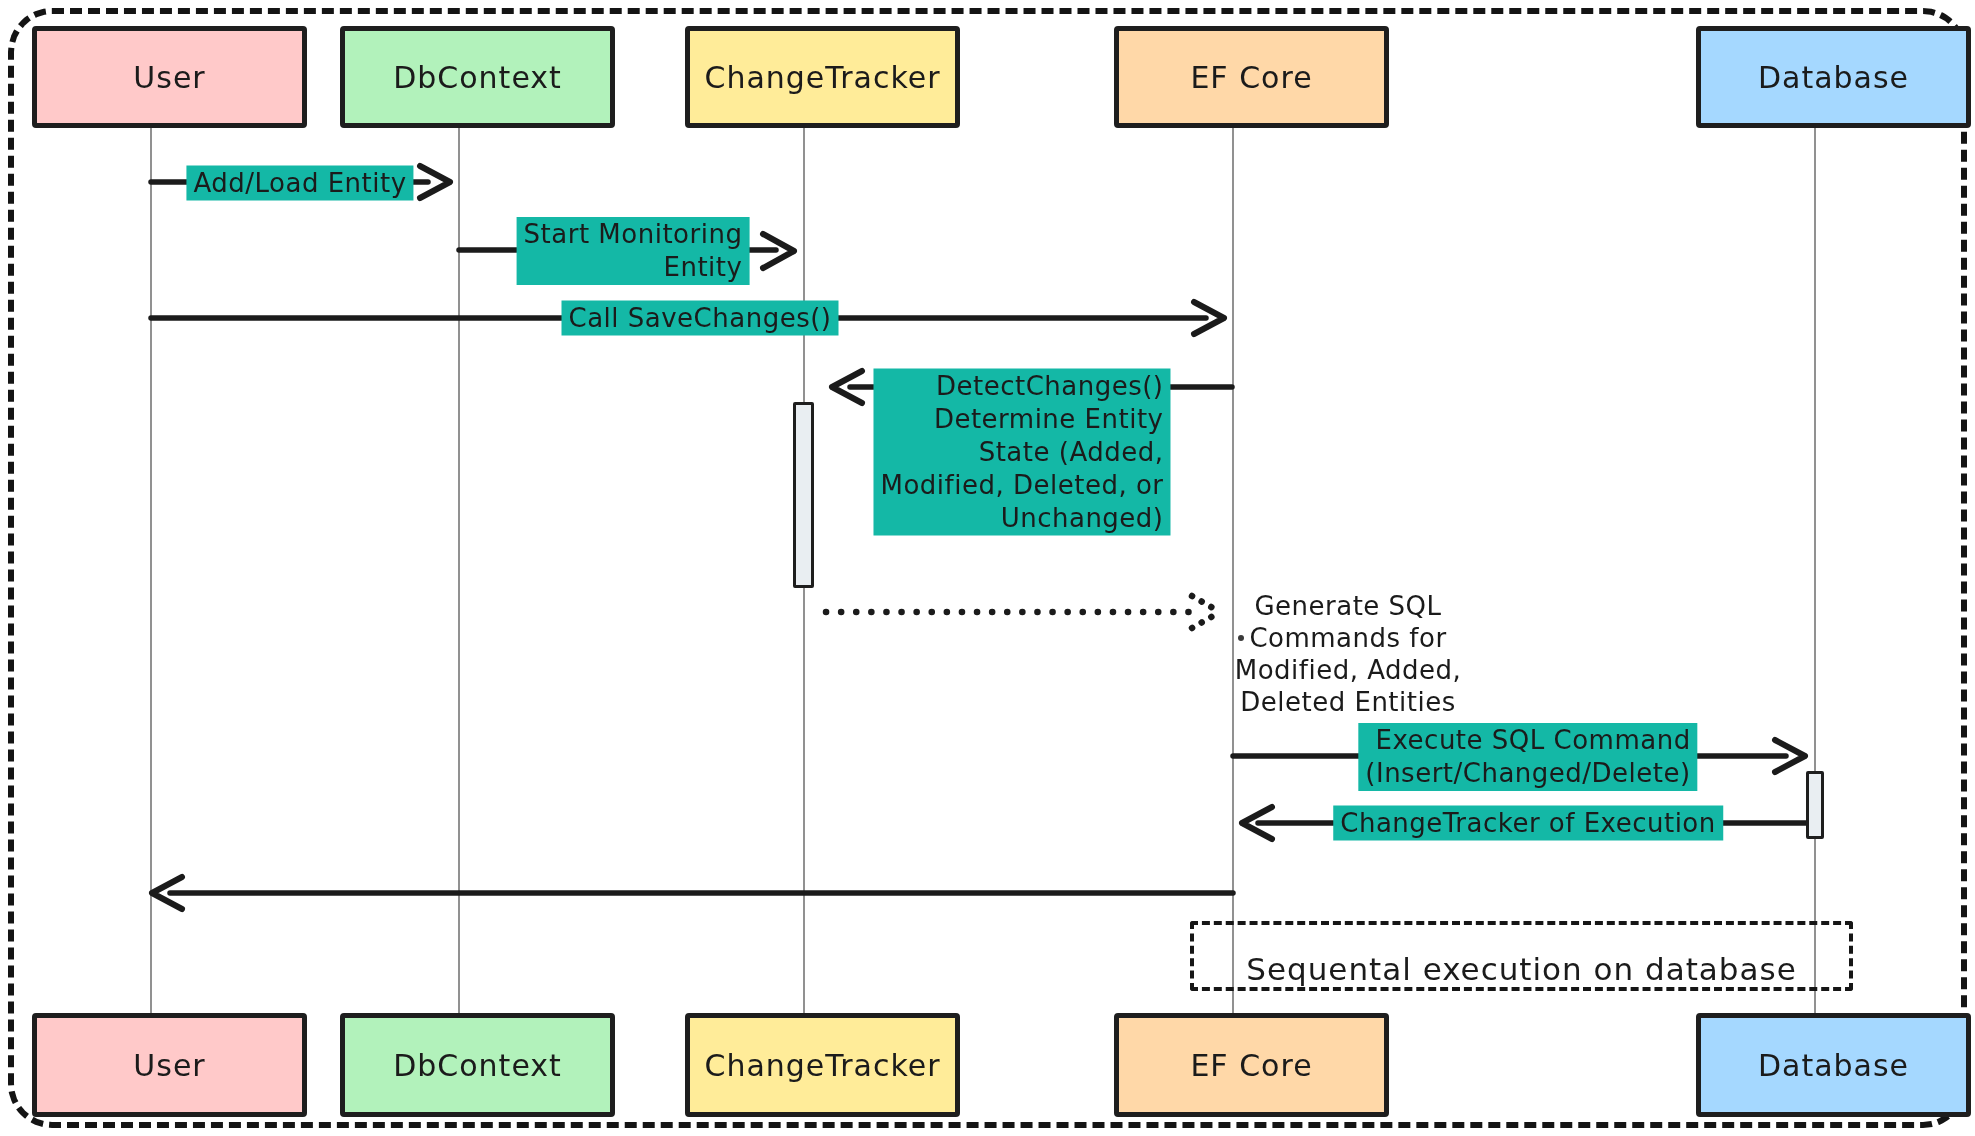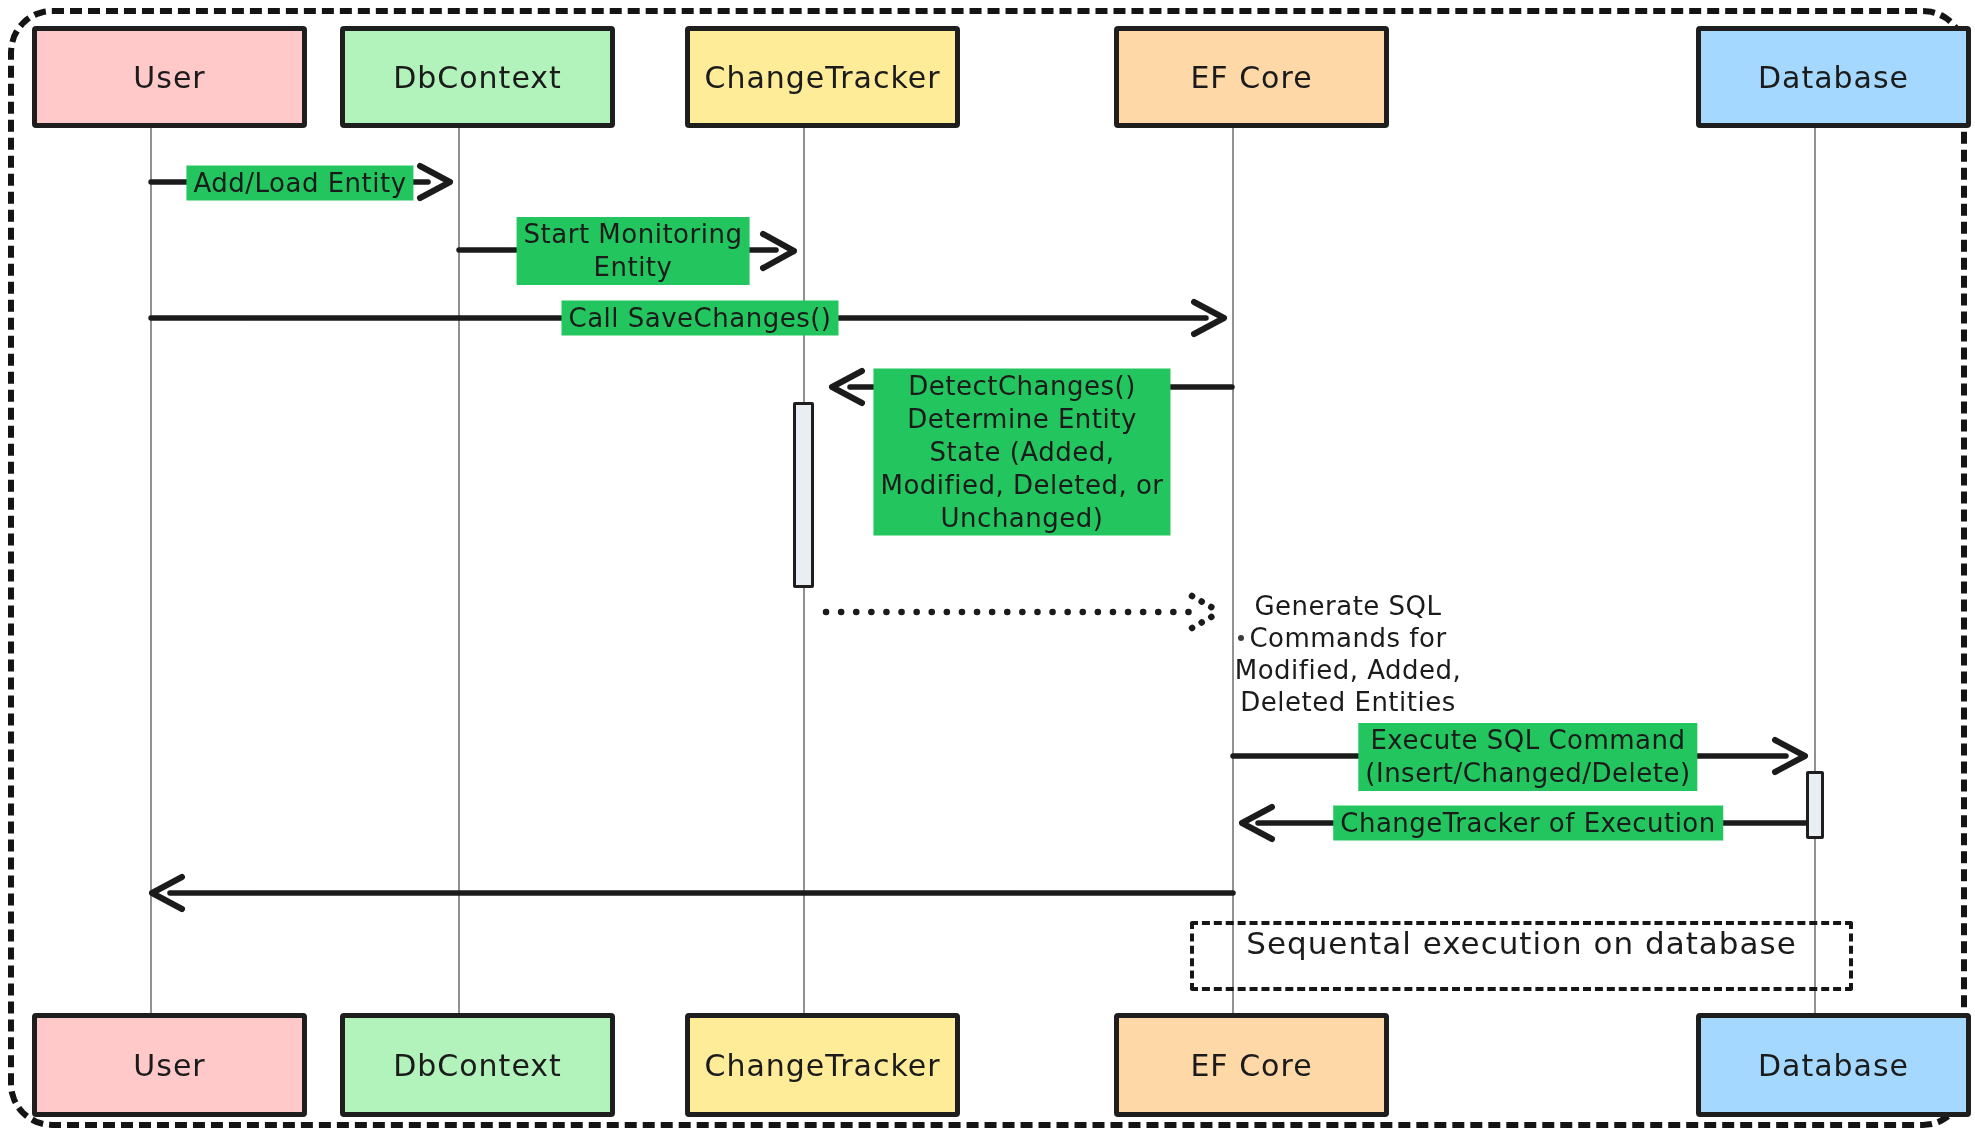--- a/index.html
+++ b/index.html
@@ -53,23 +53,23 @@
   svg.arrows{
     position:absolute;left:0;top:0;
     z-index:2;
   }
   .msg-label{
     position:absolute;
     transform:translate(-50%,-50%);
     font-size:26px;
     line-height:33px;
     letter-spacing:0.5px;
-    text-align:center;
+    text-align:right;
     white-space:pre-line;
-    background:#22c55e;
+    background:#14b8a6;
     padding:1px 7px;
     z-index:5;
   }
   .note-text{
     position:absolute;
     transform:translate(-50%,-50%);
     font-size:26px;
     line-height:32px;
     letter-spacing:0.5px;
     text-align:center;
@@ -82,21 +82,21 @@
     background:#3a3a3a;
     transform:translate(-50%,-50%);
     z-index:5;
   }
   .seq-note-box{
     position:absolute;
     left:1190px;top:921px;
     width:663px;height:70px;
     border:4.5px dashed #161616;
     border-radius:3px;
-    display:flex;align-items:flex-start;justify-content:center;
+    display:flex;align-items:flex-end;justify-content:center;
     box-sizing:border-box;
     z-index:5;
   }
   .seq-note-box span{
     font-size:31px;
     letter-spacing:1px;
     white-space:nowrap;
   }
 </style>
 </head>

